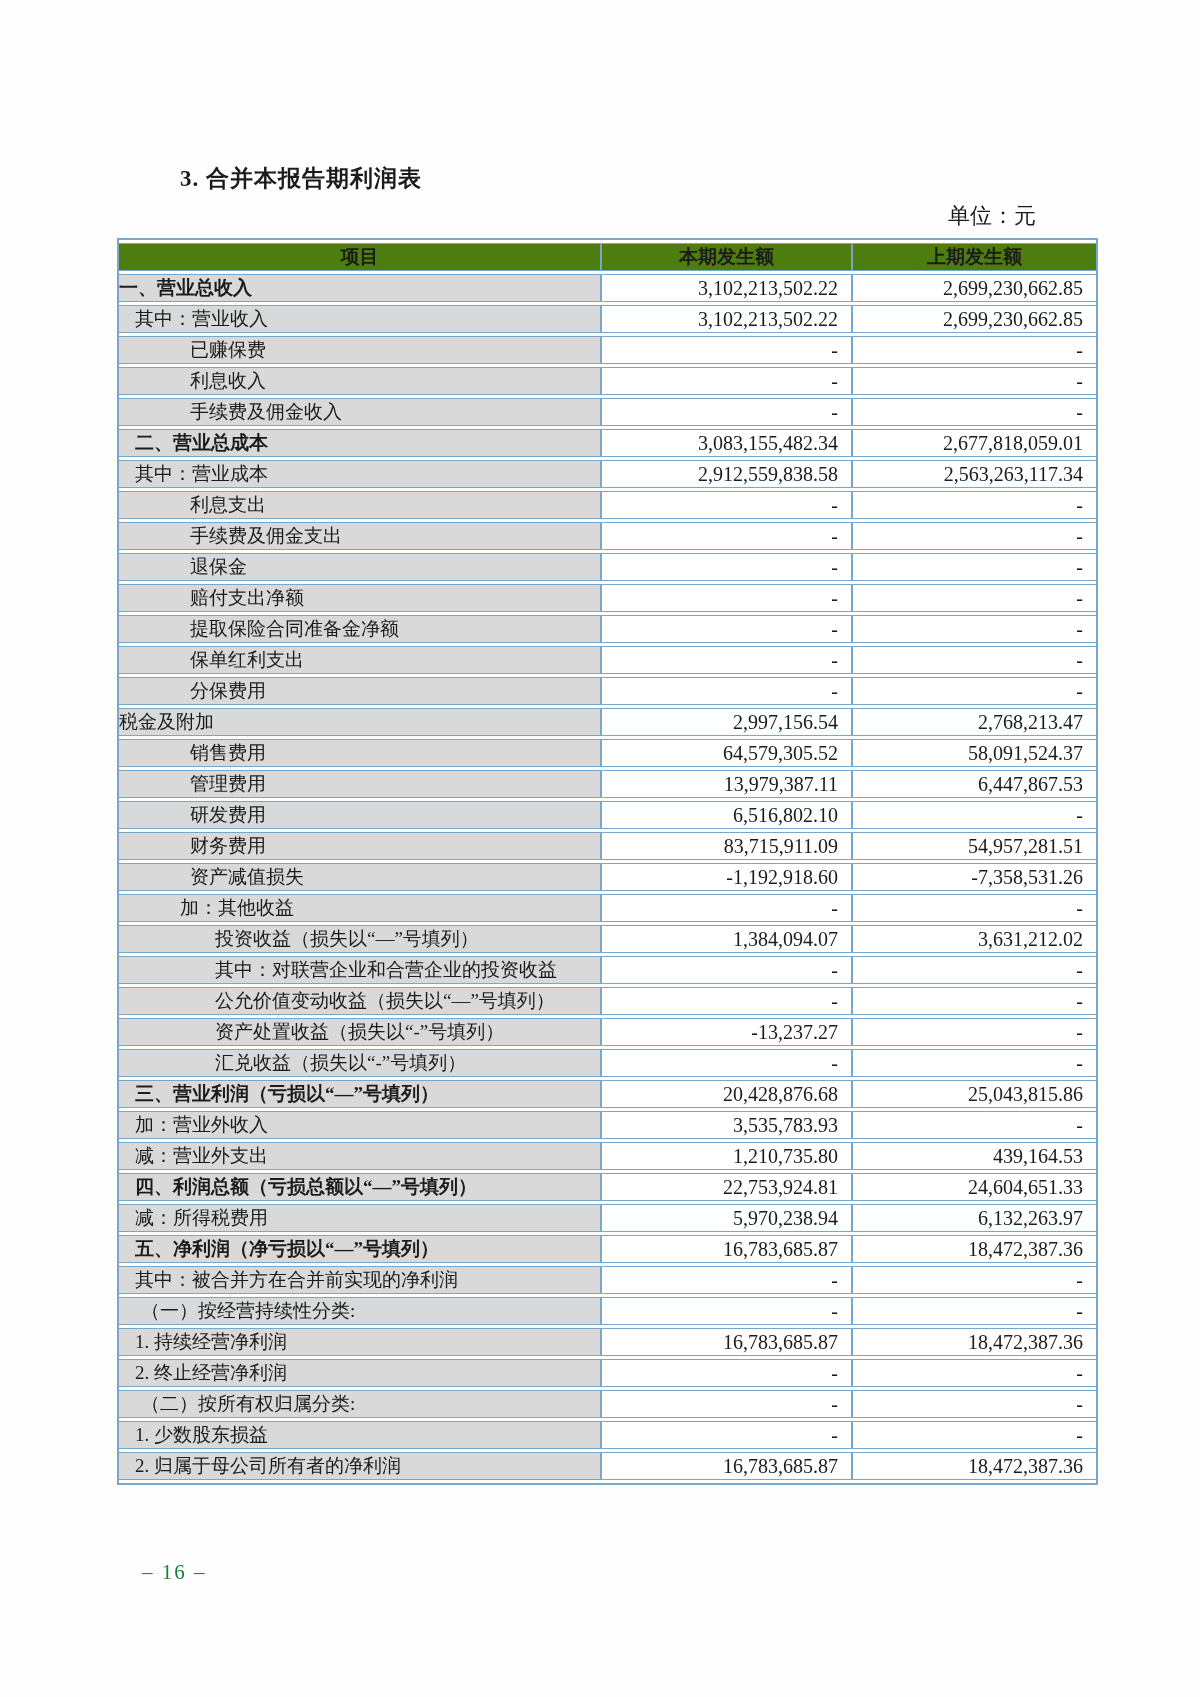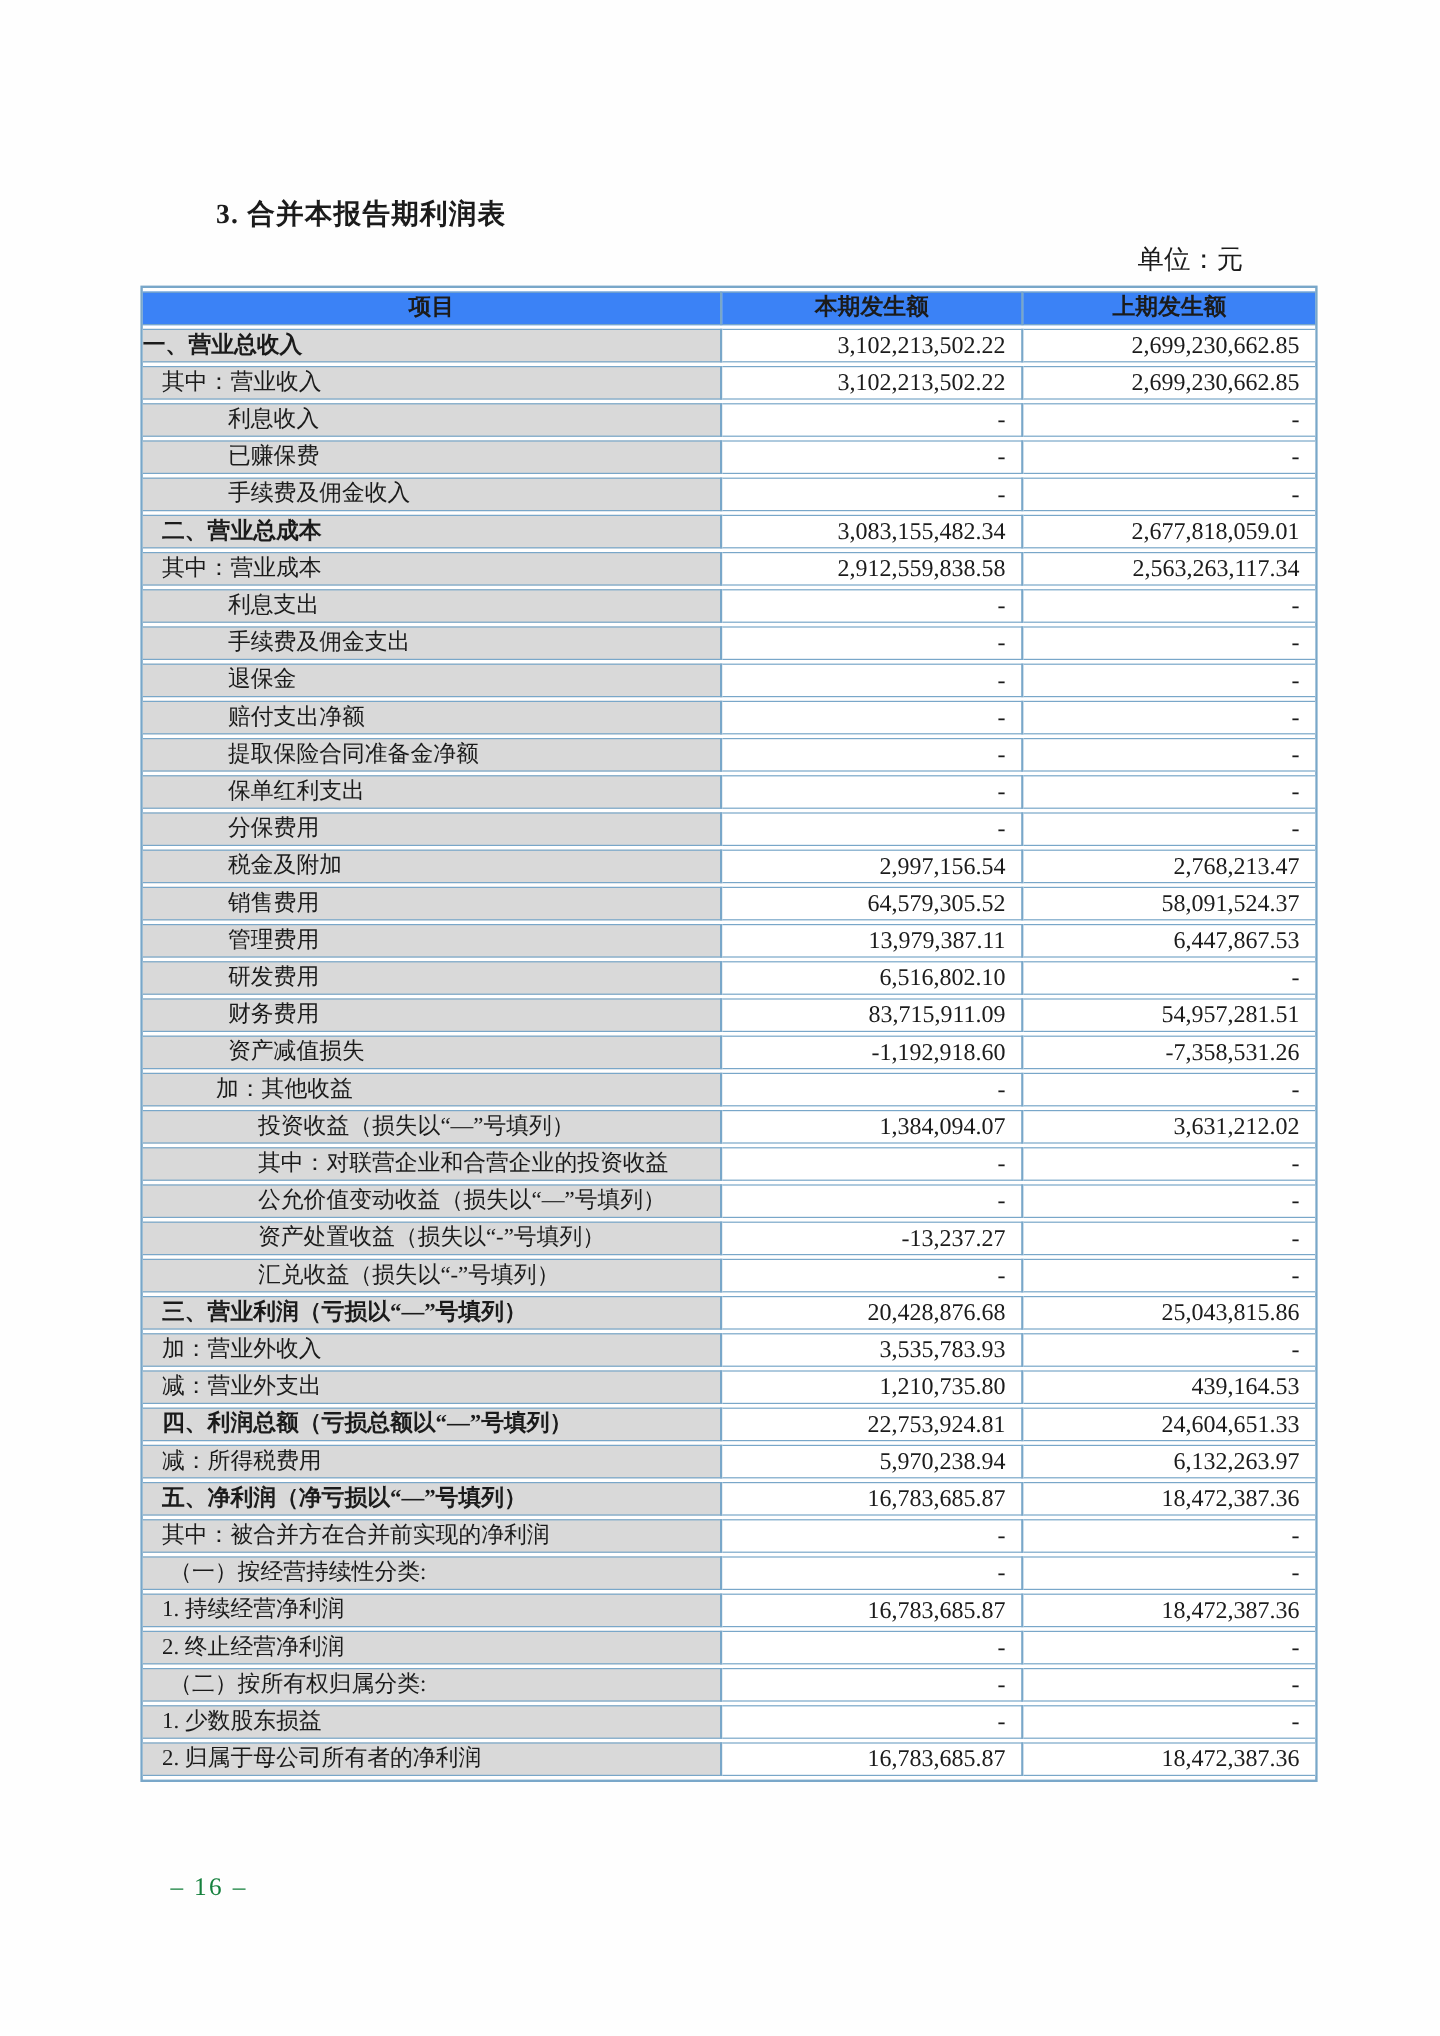--- a/index.html
+++ b/index.html
@@ -48,21 +48,21 @@
     line-height: 26px;
     padding: 0;
     box-sizing: border-box;
     border-top: 1.5px solid #79a7c9;
     border-bottom: 1.5px solid #79a7c9;
     overflow: hidden;
     white-space: nowrap;
     font-size: 19px;
   }
   .income-table th {
-    background: #3b82f6;
+    background: #4d7c0f;
     font-weight: bold;
     text-align: center;
   }
   .income-table th.col-item, .income-table td.c-label { border-right: 2px solid #79a7c9; }
   .income-table th.col-current, .income-table td.c-current { border-right: 2px solid #79a7c9; }
   .income-table td.c-label {
     background: #d9d9d9;
     text-align: left;
   }
   .income-table td.c-num {
@@ -111,26 +111,26 @@
             <td class="c-label bold" style="">一、营业总收入</td>
             <td class="c-num c-current">3,102,213,502.22</td>
             <td class="c-num c-prior">2,699,230,662.85</td>
           </tr>
           <tr>
             <td class="c-label" style="padding-left: 16px;">其中：营业收入</td>
             <td class="c-num c-current">3,102,213,502.22</td>
             <td class="c-num c-prior">2,699,230,662.85</td>
           </tr>
           <tr>
+            <td class="c-label" style="padding-left: 71px;">已赚保费</td>
+            <td class="c-num c-current">-</td>
+            <td class="c-num c-prior">-</td>
+          </tr>
+          <tr>
             <td class="c-label" style="padding-left: 71px;">利息收入</td>
-            <td class="c-num c-current">-</td>
-            <td class="c-num c-prior">-</td>
-          </tr>
-          <tr>
-            <td class="c-label" style="padding-left: 71px;">已赚保费</td>
             <td class="c-num c-current">-</td>
             <td class="c-num c-prior">-</td>
           </tr>
           <tr>
             <td class="c-label" style="padding-left: 71px;">手续费及佣金收入</td>
             <td class="c-num c-current">-</td>
             <td class="c-num c-prior">-</td>
           </tr>
           <tr>
             <td class="c-label bold" style="padding-left: 16px;">二、营业总成本</td>
@@ -171,21 +171,21 @@
             <td class="c-label" style="padding-left: 71px;">保单红利支出</td>
             <td class="c-num c-current">-</td>
             <td class="c-num c-prior">-</td>
           </tr>
           <tr>
             <td class="c-label" style="padding-left: 71px;">分保费用</td>
             <td class="c-num c-current">-</td>
             <td class="c-num c-prior">-</td>
           </tr>
           <tr>
-            <td class="c-label" style="padding-left: 71px;">税金及附加</td>
+            <td class="c-label" style="">税金及附加</td>
             <td class="c-num c-current">2,997,156.54</td>
             <td class="c-num c-prior">2,768,213.47</td>
           </tr>
           <tr>
             <td class="c-label" style="padding-left: 71px;">销售费用</td>
             <td class="c-num c-current">64,579,305.52</td>
             <td class="c-num c-prior">58,091,524.37</td>
           </tr>
           <tr>
             <td class="c-label" style="padding-left: 71px;">管理费用</td>

